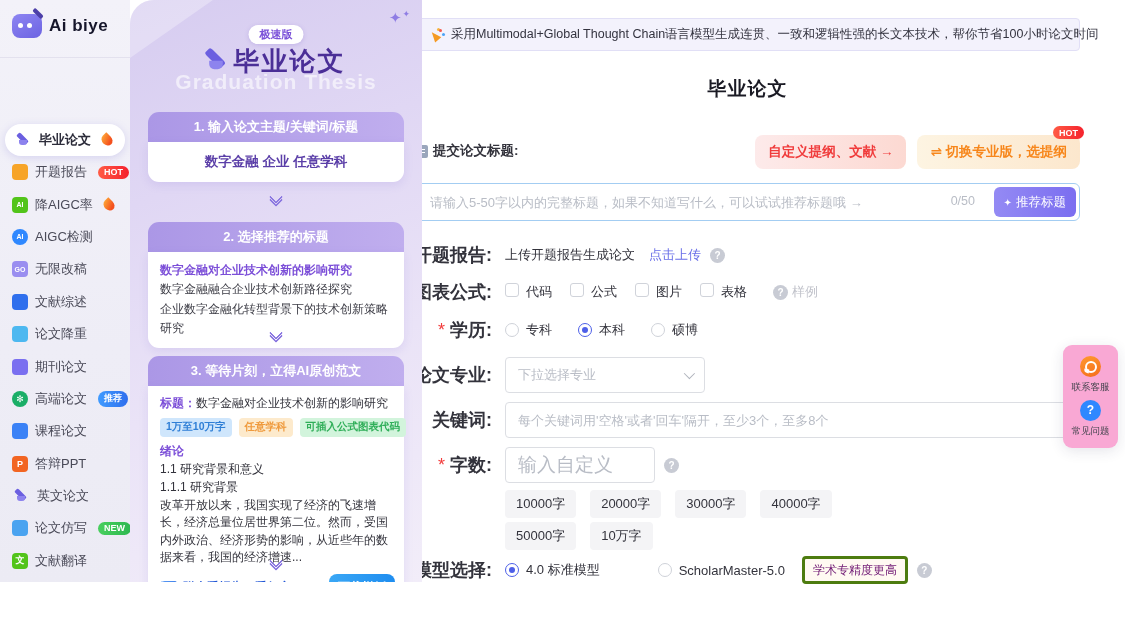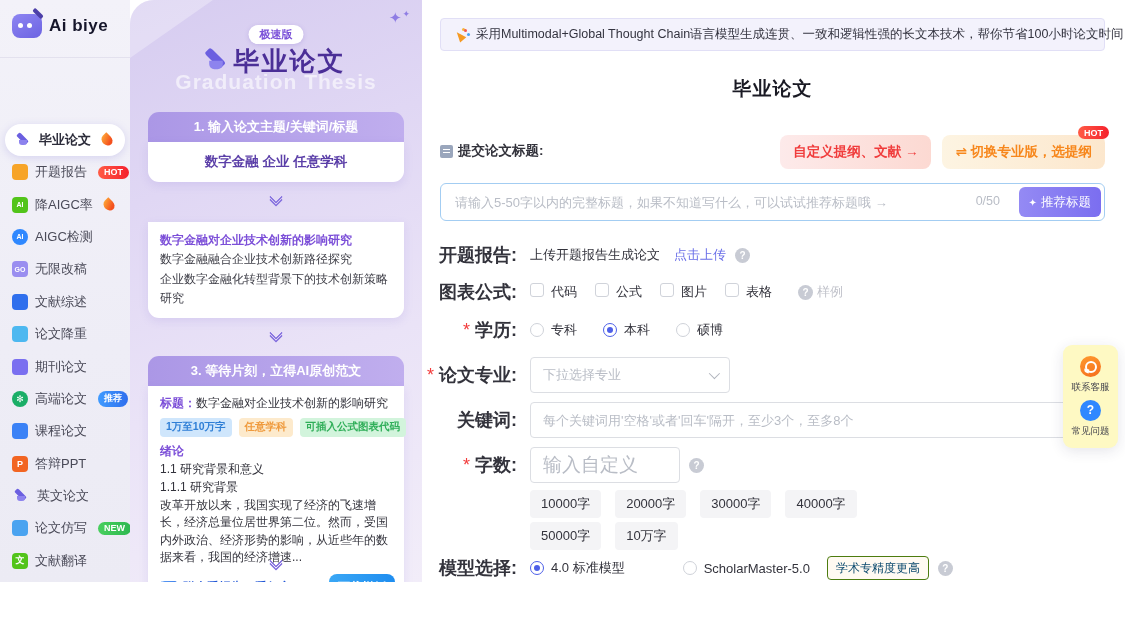--- a/index.html
+++ b/index.html
@@ -74,21 +74,21 @@
   .s3-footer{display:flex;align-items:center;gap:7px;margin-top:8px;}
   .ic-book{width:16px;height:13px;background:linear-gradient(135deg,#5b9cf5,#2e6de0);border-radius:2px;transform:skewX(-8deg);flex:none;box-shadow:inset 2px 0 0 rgba(255,255,255,.5);}
   .s3-note{font-size:12px;font-weight:bold;color:#2257d6;white-space:nowrap;}
   .s3-note .hl{background:linear-gradient(to top,#79eec2 36%,transparent 36%);}
   .dl-btn{margin-left:auto;background:linear-gradient(90deg,#3aa7f5,#1e8df0);color:#fff;font-size:12px;font-weight:bold;
     padding:5px 9px;border-radius:8px;cursor:pointer;white-space:nowrap;}
   .chev-wrap{position:absolute;left:50%;transform:translateX(-50%);display:flex;flex-direction:column;align-items:center;}
   .chev{width:10px;height:10px;border-right:2.5px solid #8a76e0;border-bottom:2.5px solid #8a76e0;transform:rotate(45deg);border-radius:1px;}
   .chev + .chev{margin-top:-7px;}
   
-  .main{position:absolute;left:422px;top:0;width:659px;height:634px;background:#fff;border-radius:12px;}
+  .main{position:absolute;left:397px;top:0;width:659px;height:634px;background:#fff;border-radius:12px;}
   .banner{position:absolute;left:18px;top:18px;width:665px;height:33px;background:#f3f2fc;border:1px solid #e1dff6;
     border-radius:4px;display:flex;align-items:center;gap:8px;padding:0 13px;font-size:12.5px;color:#33333f;white-space:nowrap;}
   .ic-party{position:relative;width:14px;height:14px;flex:none;}
   .ic-party::before{content:"";position:absolute;left:2px;top:3px;border-left:4px solid transparent;border-right:4px solid transparent;border-bottom:10px solid #f59a23;transform:rotate(-40deg);}
   .ic-party::after{content:"";position:absolute;left:10px;top:1px;width:3px;height:3px;border-radius:50%;background:#f5584d;box-shadow:3px 4px 0 #4da3f5,-2px -1px 0 #f5b63d;}
   .page-title{position:absolute;left:18px;top:76px;width:665px;text-align:center;font-size:19px;font-weight:bold;color:#1a1a24;letter-spacing:1px;}
   .row{position:absolute;left:0;display:flex;align-items:center;}
   .flabel{width:95px;text-align:right;font-size:18px;font-weight:bold;color:#33333c;flex:none;margin-right:13px;white-space:nowrap;}
   .flabel.req::before{content:"* ";color:#f23c3c;font-weight:normal;}
   .r-title{top:133px;left:18px;width:665px;align-items:flex-start;}
@@ -135,23 +135,23 @@
   .kw-input::placeholder{color:#b9bdc6;}
   .r-words{top:447px;left:0;width:703px;}
   .wc-input{width:150px;height:36px;border:1px solid #dcdee3;border-radius:4px;padding:0 12px;font-size:19px;color:#333;outline:none;font-family:inherit;}
   .wc-input::placeholder{color:#b9bdc6;}
   .r-chips1{top:490px;left:0;width:703px;}
   .r-chips2{top:522px;left:0;width:703px;}
   .chips{display:flex;gap:14px;}
   .chip{background:#f4f4f6;border-radius:4px;padding:5px 11px;font-size:13px;color:#33333c;cursor:pointer;white-space:nowrap;}
   .r-model{top:556px;left:0;width:703px;}
   .model-opt2{margin-left:58px;}
-  .model-tag{margin-left:17px;border:1px solid #4d7c0f;color:#0c4a6e;background:#fffaf2;font-size:12px;padding:2.5px 8px;border-radius:4px;white-space:nowrap;}
+  .model-tag{margin-left:17px;border:3px solid #4d7c0f;color:#701a75;background:#fffaf2;font-size:12px;padding:2.5px 8px;border-radius:4px;white-space:nowrap;}
   
-  .float-panel{position:absolute;left:1063px;top:345px;width:55px;height:103px;background:#fef9c3;border-radius:9px;
+  .float-panel{position:absolute;left:1063px;top:345px;width:55px;height:103px;background:#f9a8d4;border-radius:9px;
     box-shadow:0 3px 14px rgba(40,40,80,.12);z-index:5;display:flex;flex-direction:column;align-items:center;justify-content:center;gap:6px;}
   .float-item{display:flex;flex-direction:column;align-items:center;gap:4px;cursor:pointer;}
   .float-item .txt{font-size:9.5px;color:#44444e;white-space:nowrap;}
   .ic-chat{width:21px;height:21px;border-radius:50%;background:linear-gradient(160deg,#ff9a2e,#f56d1d);position:relative;}
   .ic-chat::before{content:"";position:absolute;left:5px;top:5px;width:8px;height:8px;border:2.4px solid #fff;border-radius:50%;}
   .ic-chat::after{content:"";position:absolute;left:4px;top:13px;width:5px;height:4px;background:#fff;border-radius:0 0 0 4px;transform:rotate(10deg);}
   .ic-faq{width:21px;height:21px;border-radius:50%;background:#2f88ff;color:#fff;display:flex;align-items:center;justify-content:center;}
   .ic-faq::before{content:"?";font-size:12px;font-weight:bold;}
 </style>
 </head>
@@ -243,20 +243,21 @@
   <div class="step" style="top:112px">
     <div class="step-header">1. 输入论文主题/关键词/标题</div>
     <div class="step-card s1-card">数字金融 企业 任意学科</div>
   </div>
   <div class="chev-wrap" style="top:192px">
       <span class="chev"></span>
       <span class="chev"></span>
     </div>
 
   <div class="step" style="top:222px">
+    <div class="step-header">2. 选择推荐的标题</div>
     <div class="step-card s2-card">
       <span class="s2-sel">数字金融对企业技术创新的影响研究</span>
       <span class="s2-opt">数字金融融合企业技术创新路径探究</span>
       <span class="s2-opt">企业数字金融化转型背景下的技术创新策略研究</span>
     </div>
   </div>
   <div class="chev-wrap" style="top:328px">
       <span class="chev"></span>
       <span class="chev"></span>
     </div>

